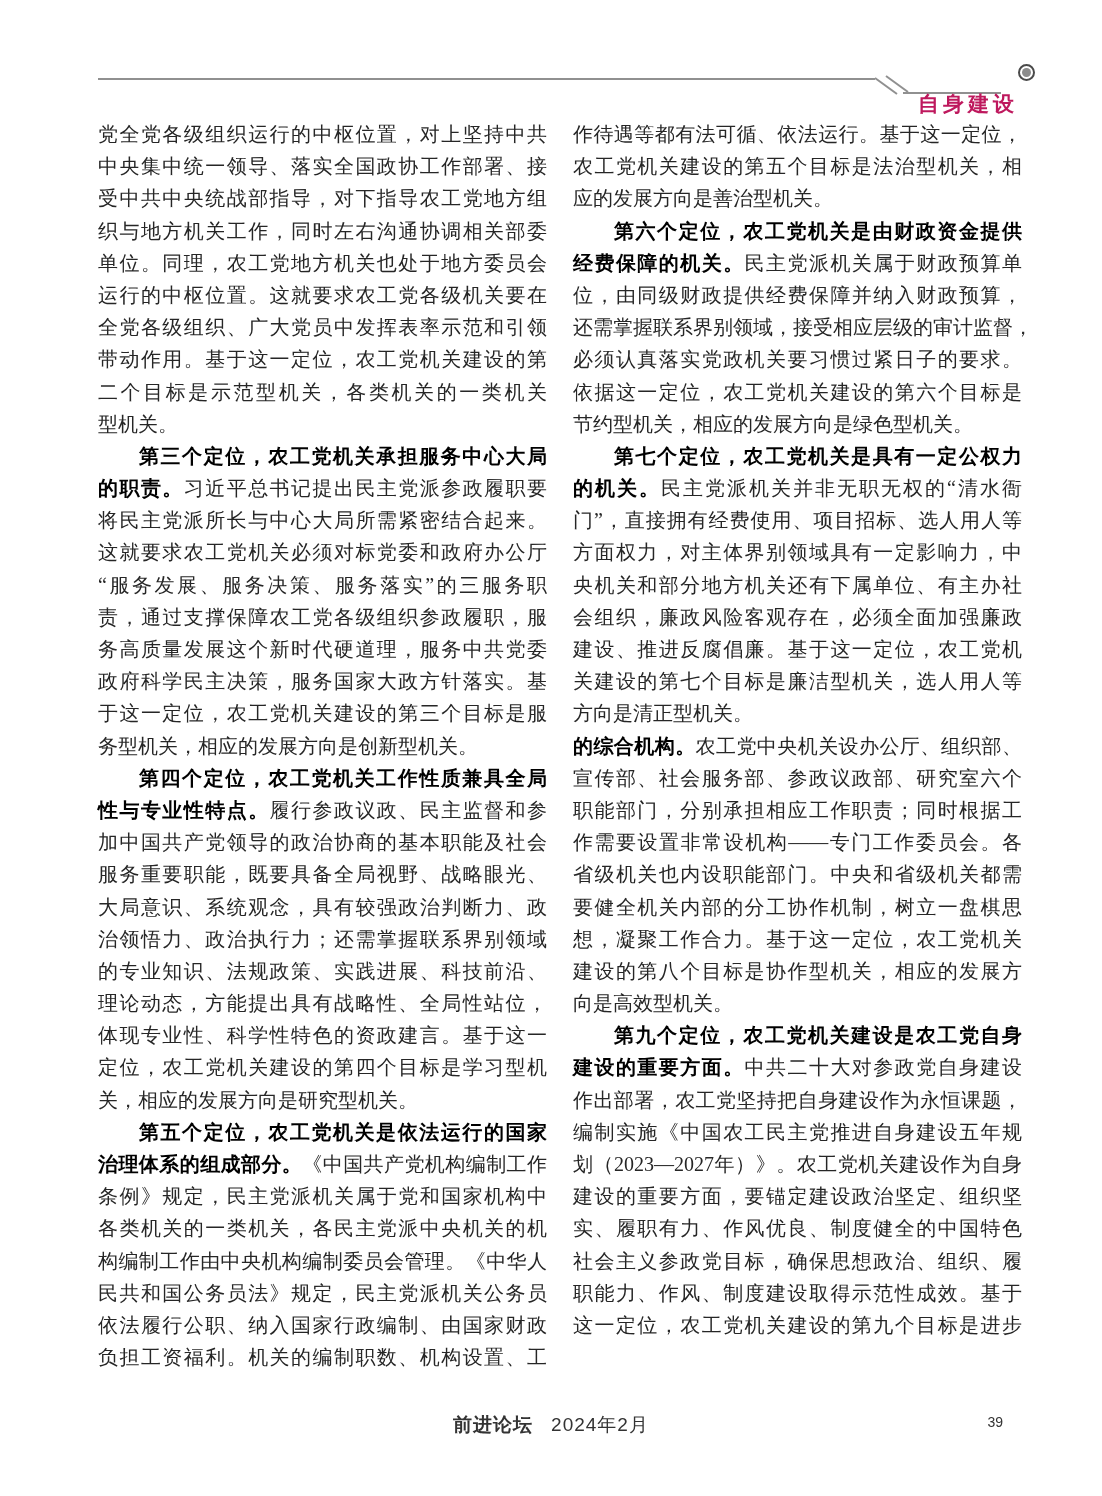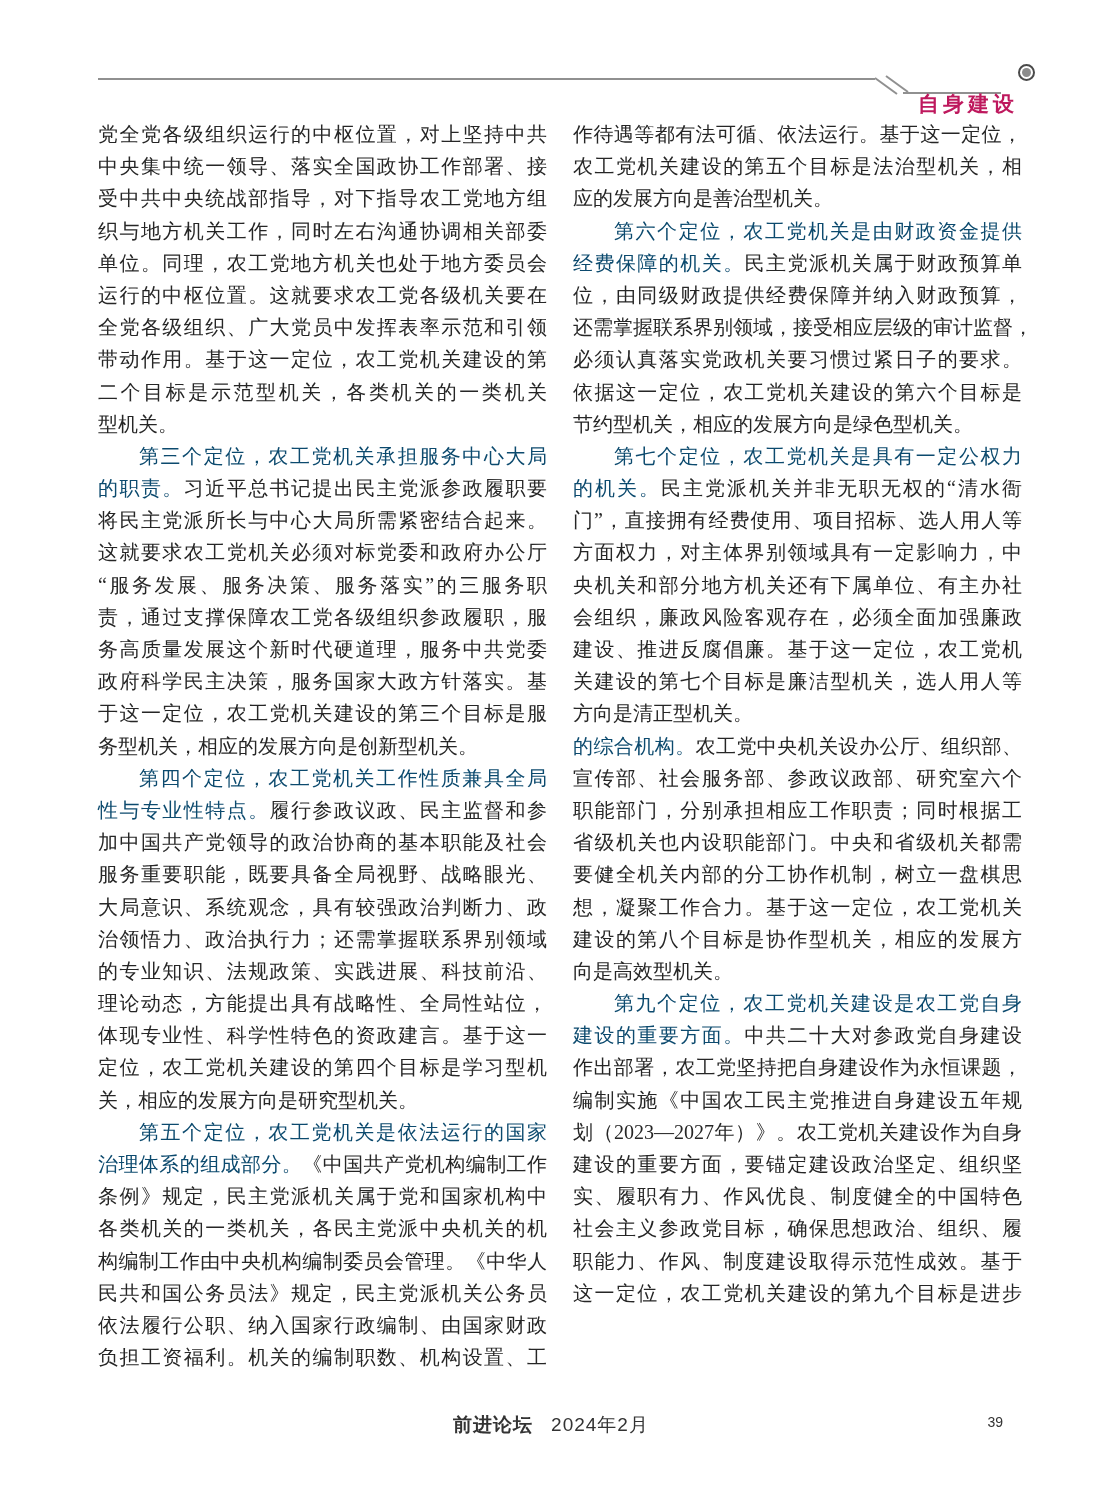--- a/index.html
+++ b/index.html
@@ -17,21 +17,21 @@
         border-radius:50%;background:#8c8c8c;}
 
   
   .col{position:absolute;top:118px;width:449px;}
   .col-left{left:98px;}
   .col-right{left:573px;}
   .line{height:32.2px;line-height:32.2px;font-size:20px;color:#262626;
         text-align:justify;text-align-last:justify;white-space:nowrap;overflow:visible;}
   .line.indent{text-indent:41px;}
   .line.para-end{text-align-last:left;}
-  .b{font-weight:normal;color:#0c4a6e;}
+  .b{font-weight:bold;color:#000000;}
 
   
   .footer{position:absolute;left:0;top:1412px;width:1102px;text-align:center;
         font-family:"Liberation Sans","DejaVu Sans",sans-serif;font-size:19px;color:#333;}
   .footer .journal{font-weight:bold;letter-spacing:1px;}
   .footer .issue{margin-left:18px;letter-spacing:1px;}
   .page-number{position:absolute;right:99px;top:1414px;
         font-family:"Liberation Sans","DejaVu Sans",sans-serif;font-size:14px;color:#333;}
 </style>
 </head>
@@ -107,20 +107,21 @@
       <div class="line"><span>门”，直接拥有经费使用、项目招标、选人用人等</span></div>
       <div class="line"><span>方面权力，对主体界别领域具有一定影响力，中</span></div>
       <div class="line"><span>央机关和部分地方机关还有下属单位、有主办社</span></div>
       <div class="line"><span>会组织，廉政风险客观存在，必须全面加强廉政</span></div>
       <div class="line"><span>建设、推进反腐倡廉。基于这一定位，农工党机</span></div>
       <div class="line"><span>关建设的第七个目标是廉洁型机关，选人用人等</span></div>
       <div class="line para-end"><span>方向是清正型机关。</span></div>
       <div class="line"><span class="b">的综合机构。</span><span>农工党中央机关设办公厅、组织部、</span></div>
       <div class="line"><span>宣传部、社会服务部、参政议政部、研究室六个</span></div>
       <div class="line"><span>职能部门，分别承担相应工作职责；同时根据工</span></div>
+      <div class="line"><span>作需要设置非常设机构——专门工作委员会。各</span></div>
       <div class="line"><span>省级机关也内设职能部门。中央和省级机关都需</span></div>
       <div class="line"><span>要健全机关内部的分工协作机制，树立一盘棋思</span></div>
       <div class="line"><span>想，凝聚工作合力。基于这一定位，农工党机关</span></div>
       <div class="line"><span>建设的第八个目标是协作型机关，相应的发展方</span></div>
       <div class="line para-end"><span>向是高效型机关。</span></div>
       <div class="line indent"><span class="b">第九个定位，农工党机关建设是农工党自身</span></div>
       <div class="line"><span class="b">建设的重要方面。</span><span>中共二十大对参政党自身建设</span></div>
       <div class="line"><span>作出部署，农工党坚持把自身建设作为永恒课题，</span></div>
       <div class="line"><span>编制实施《中国农工民主党推进自身建设五年规</span></div>
       <div class="line"><span>划（2023—2027年）》。农工党机关建设作为自身</span></div>

